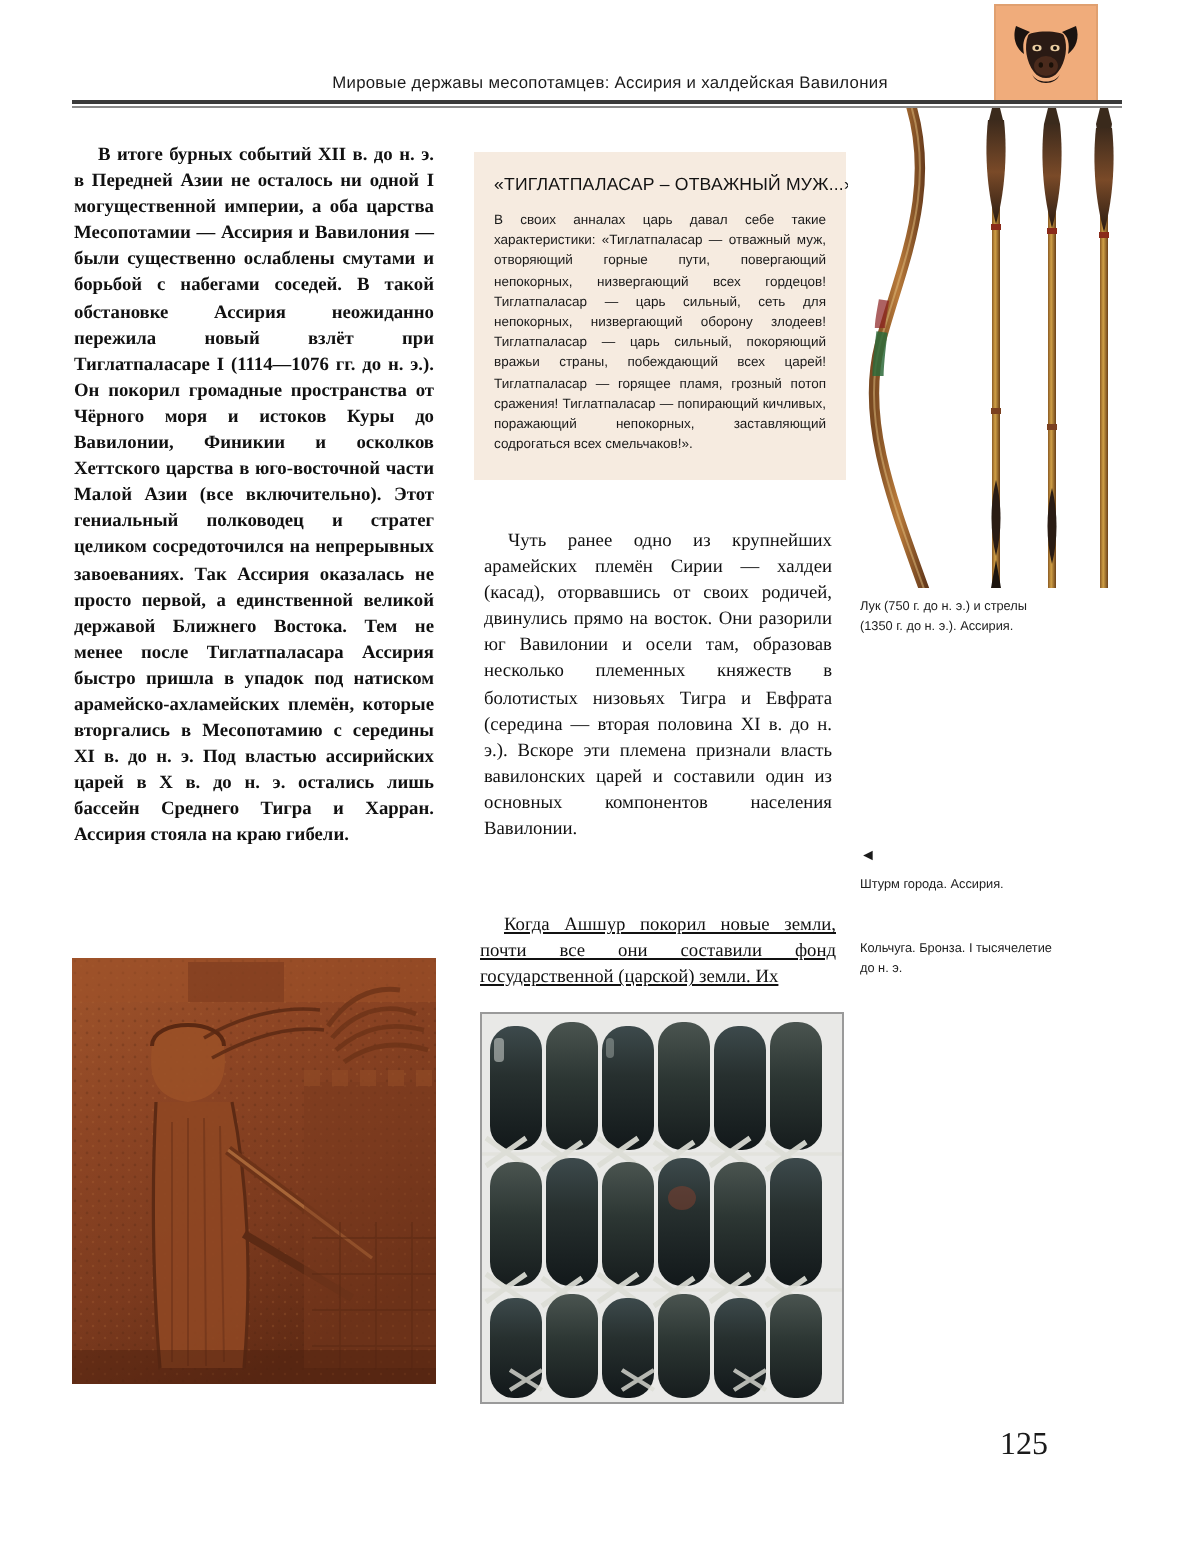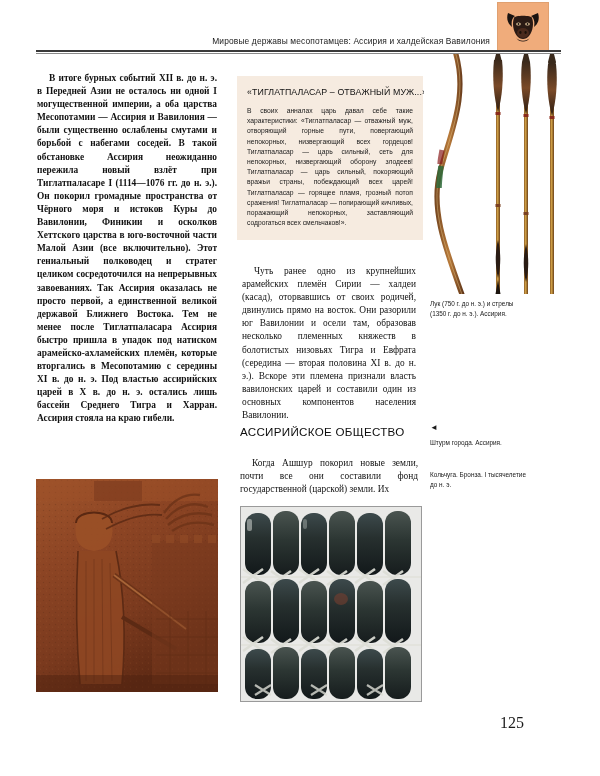--- a/index.html
+++ b/index.html
@@ -39,21 +39,21 @@
     align-items: center;
     justify-content: center;
   }
   .header-logo svg { display: block; }
 
   .header-title {
     position: absolute;
     left: 120px;
     top: 36px;
     width: 370px;
-    text-align: right;
+    text-align: center;
     font-family: "Liberation Sans", "DejaVu Sans", sans-serif;
     font-size: 8.4px;
     letter-spacing: 0.15px;
     color: #1b1b1b;
     white-space: nowrap;
   }
 
   .header-rule {
     position: absolute;
     left: 36px;
@@ -96,20 +96,21 @@
   .col-mid p { margin: 2px; text-indent: 12px; }
 
   .col-mid-2 {
     position: absolute;
     left: 240px;
     top: 457px;
     width: 178px;
     font-size: 9.4px;
     line-height: 13.1px;
     text-align: justify;
+    text-decoration: underline;
   }
   .col-mid-2 p { margin: 0; text-indent: 12px; }
 
   
   .quote-box {
     position: absolute;
     left: 237px;
     top: 76px;
     width: 186px;
     height: 164px;
@@ -313,21 +314,20 @@
       </g>
     </svg>
   </div>
 
   <div class="col-mid">
     <p>Чуть ранее одно из крупнейших арамейских племён Сирии — халдеи (касад), оторвавшись от своих родичей, двинулись прямо на восток. Они разорили юг Вавилонии и осели там, образовав несколько племенных княжеств в болотистых низовьях Тигра и Евфрата (середина — вторая половина XI в. до н. э.). Вскоре эти племена признали власть вавилонских царей и составили один из основных компонентов населения Вавилонии.</p>
   </div>
 
   <div class="caption caption-bow">Лук (750 г. до н. э.) и стрелы (1350 г. до н. э.). Ассирия.</div>
 
-  <div class="section-heading">АССИРИЙСКОЕ  ОБЩЕСТВО</div>
 
   <div class="col-mid-2">
     <p>Когда Ашшур покорил новые земли, почти все они составили фонд государственной (царской) земли. Их</p>
   </div>
 
   <div class="caption-arrow">◄</div>
 
   <div class="caption caption-storm">Штурм города. Ассирия.</div>
 
   <div class="caption caption-mail">Кольчуга. Бронза. I тысячелетие до н. э.</div>

